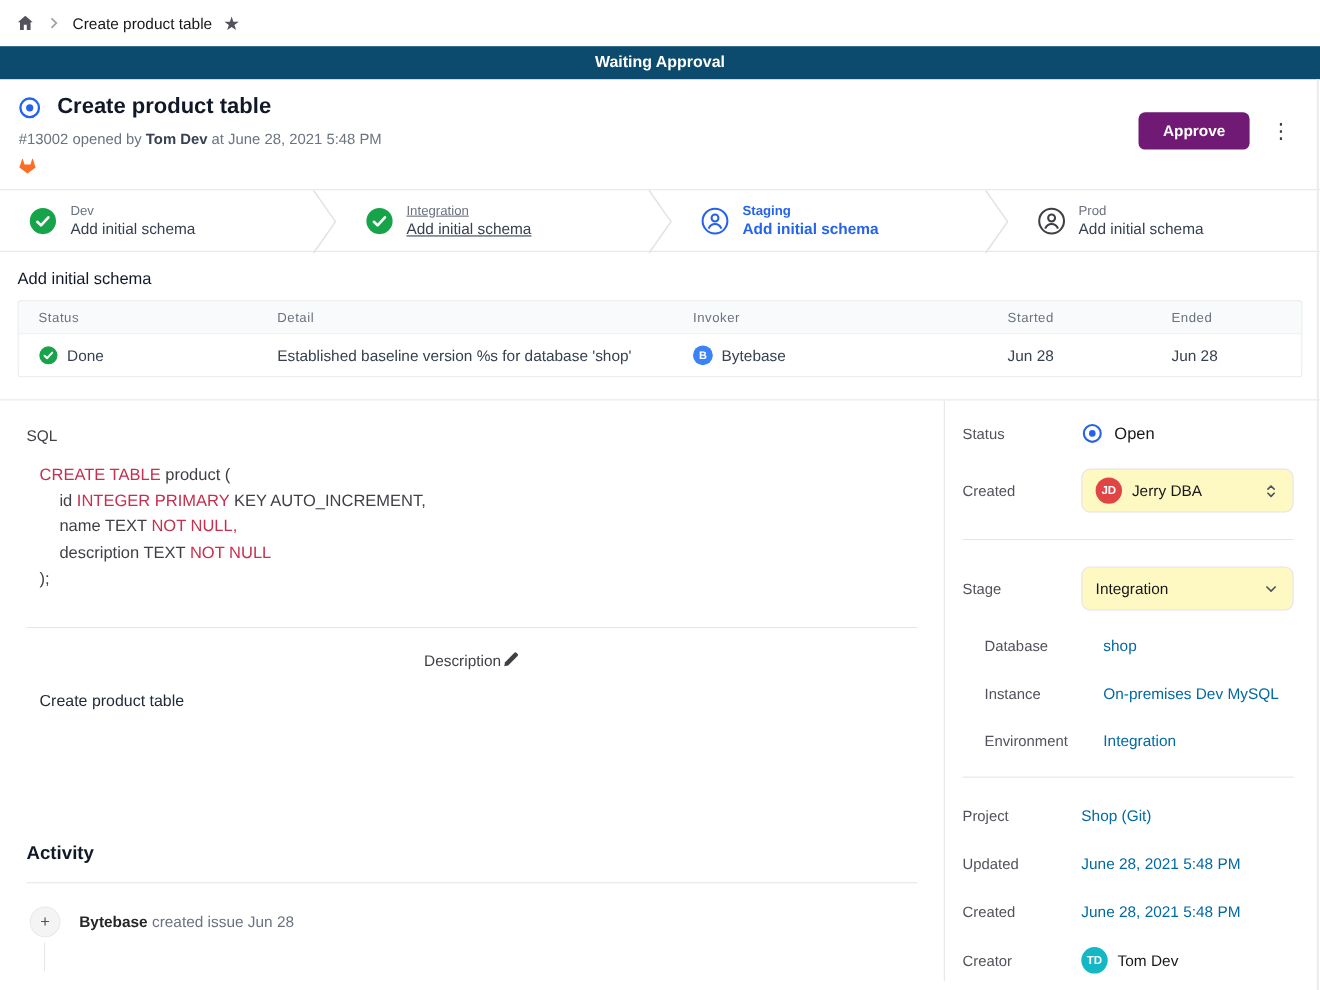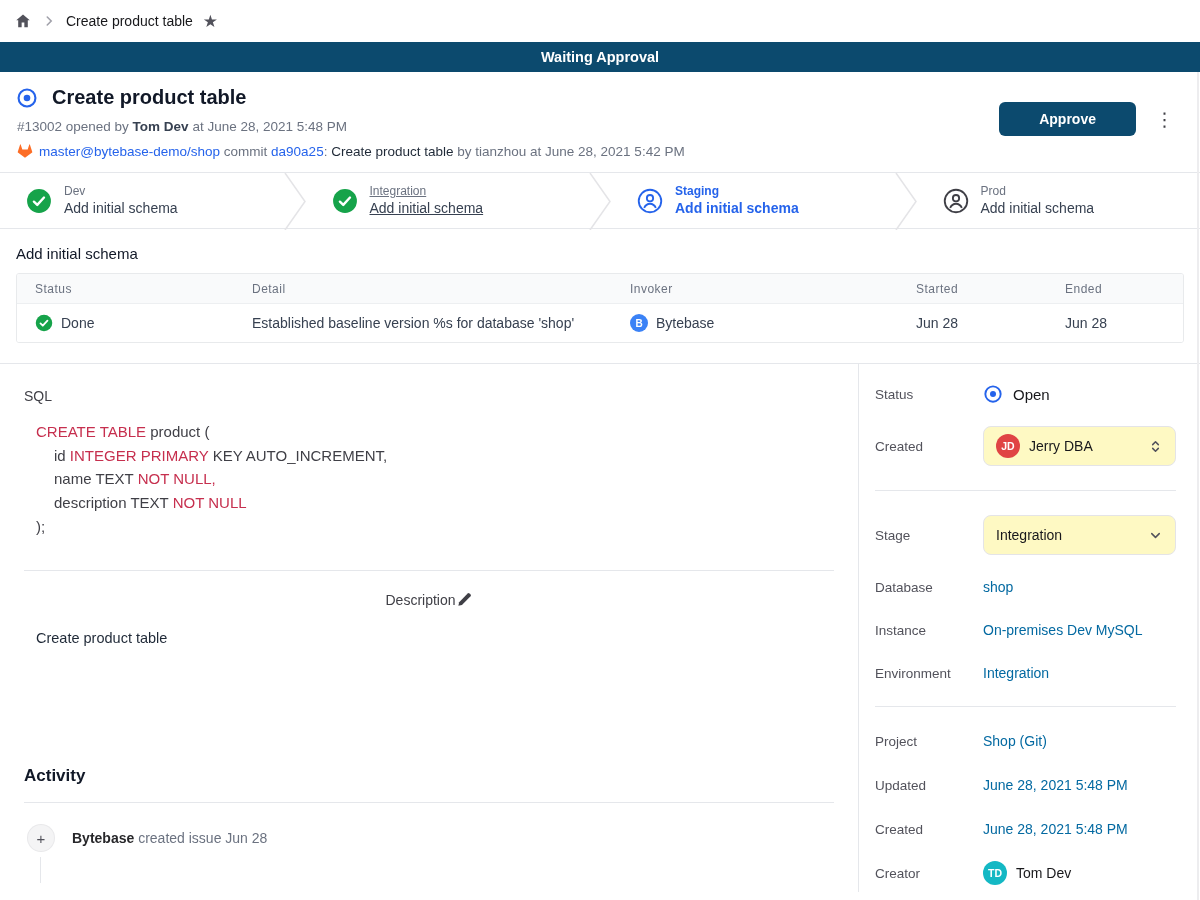--- a/index.html
+++ b/index.html
@@ -17,21 +17,21 @@
   
   .header { position:relative; padding:14px 24px 13px 16px; }
   .title-row { display:flex; align-items:center; gap:14px; margin-bottom:10px; }
   .title-row h1 { font-size:20px; font-weight:700; color:#111827; }
   .meta-line { font-size:13.5px; color:#6b7280; margin-left:1px; }
   .meta-line .author { color:#374151; font-weight:600; }
   .git-line { display:flex; align-items:center; gap:6px; margin-top:9px; font-size:13.5px; color:#6b7280; margin-left:1px; }
   .git-line .lnk { color:#2563eb; cursor:pointer; }
   .git-line .msg { color:#1f2937; }
   .header-actions { position:absolute; top:30px; right:22px; display:flex; align-items:center; gap:15px; }
-  .approve-btn { background:#0c4a6e; color:#fff; border:none; border-radius:6px; font-size:14px; font-weight:600; padding:9px 40px; font-family:inherit; cursor:pointer;margin-left:48px; }
+  .approve-btn { background:#701a75; color:#fff; border:none; border-radius:6px; font-size:14px; font-weight:600; padding:9px 22px; font-family:inherit; cursor:pointer;margin-left:48px; }
   .kebab { font-size:19px; color:#3f3f46; line-height:1; letter-spacing:0; cursor:pointer; padding:2px 4px; }
 
   
   .pipeline { display:flex; align-items:stretch; height:57px; border-top:1px solid #e5e7eb; border-bottom:1px solid #e5e7eb; }
   .stage { flex:1; display:flex; align-items:center; gap:12px; padding-left:26px; cursor:pointer; }
   .stage-texts { display:flex; flex-direction:column; line-height:1.3; }
   .stage-env { font-size:12px; color:#6b7280; }
   .stage-task { font-size:14px; color:#374151; }
   .stage.linked .stage-env, .stage.linked .stage-task { text-decoration:underline; }
   .stage.active .stage-env, .stage.active .stage-task { color:#2563eb; font-weight:700; }
@@ -80,21 +80,21 @@
   .status-row { margin-bottom:22px; }
   .status-value { display:flex; align-items:center; gap:10px; font-size:15px; color:#18181b; }
   .select-box { flex:1; height:40px; border:1px solid #e4e4e7; border-radius:8px; display:flex; align-items:center; gap:9px; padding:0 12px; background:#fef9c3; cursor:pointer; }
   .select-box .sel-text { font-size:14px; color:#18181b; }
   .select-box .sel-icon { margin-left:auto; display:flex; }
   .avatar.jd { width:24px; height:24px; background:#e04444; font-size:10.5px; }
   .avatar.td { width:24px; height:24px; background:#14b8c4; font-size:10.5px; }
   .assignee-row { margin-bottom:24px; }
   .side-divider { height:1px; background:#e5e7eb; }
   .stage-row { margin-top:24px; margin-bottom:22px; }
-  .info-row { margin-bottom:23px; height:20px; }
+  .info-row { margin-bottom:23px; height:20px;margin-left:20px; }
   .project-group .side-row { margin-top:24px; height:20px; }
   .creator-row { margin-top:22px; display:flex; align-items:center; }
   .creator-value { display:flex; align-items:center; gap:9px; font-size:14px; color:#18181b; font-weight:500; }
 
   .scroll-track { position:absolute; right:1px; top:72px; bottom:0; width:2px; background:#ededef; }
 </style>
 </head>
 <body>
 
 <div class="page">
@@ -129,25 +129,20 @@
       <h1>Create product table</h1>
     </div>
     <div class="meta-line">
       <span>#13002 opened by </span><span class="author">Tom Dev</span><span> at June 28, 2021 5:48 PM</span>
     </div>
     <div class="git-line">
       <span style="display:flex;">
         <svg width="16" height="16" viewBox="0 0 24 24">
             <path fill="#fc6d26" d="M22.65 14.39L12 22.13 1.35 14.39a.84.84 0 0 1-.3-.94l1.22-3.78 2.44-7.51a.42.42 0 0 1 .82 0l2.44 7.49h8.06l2.44-7.51a.42.42 0 0 1 .82 0l2.44 7.51 1.22 3.78a.84.84 0 0 1-.3.96z"></path>
           </svg>
-      </span>
-      <span>
-        <span class="lnk">master@bytebase-demo/shop</span>
-        <span>commit</span>
-        <span class="lnk">da90a25</span><span>: </span><span class="msg">Create product table</span><span> by tianzhou at June 28, 2021 5:42 PM</span>
       </span>
     </div>
     <div class="header-actions">
       <button class="approve-btn">Approve</button>
       <span class="kebab">⋮</span>
     </div>
   </div>
 
   <div class="pipeline">
     <div class="stage">

